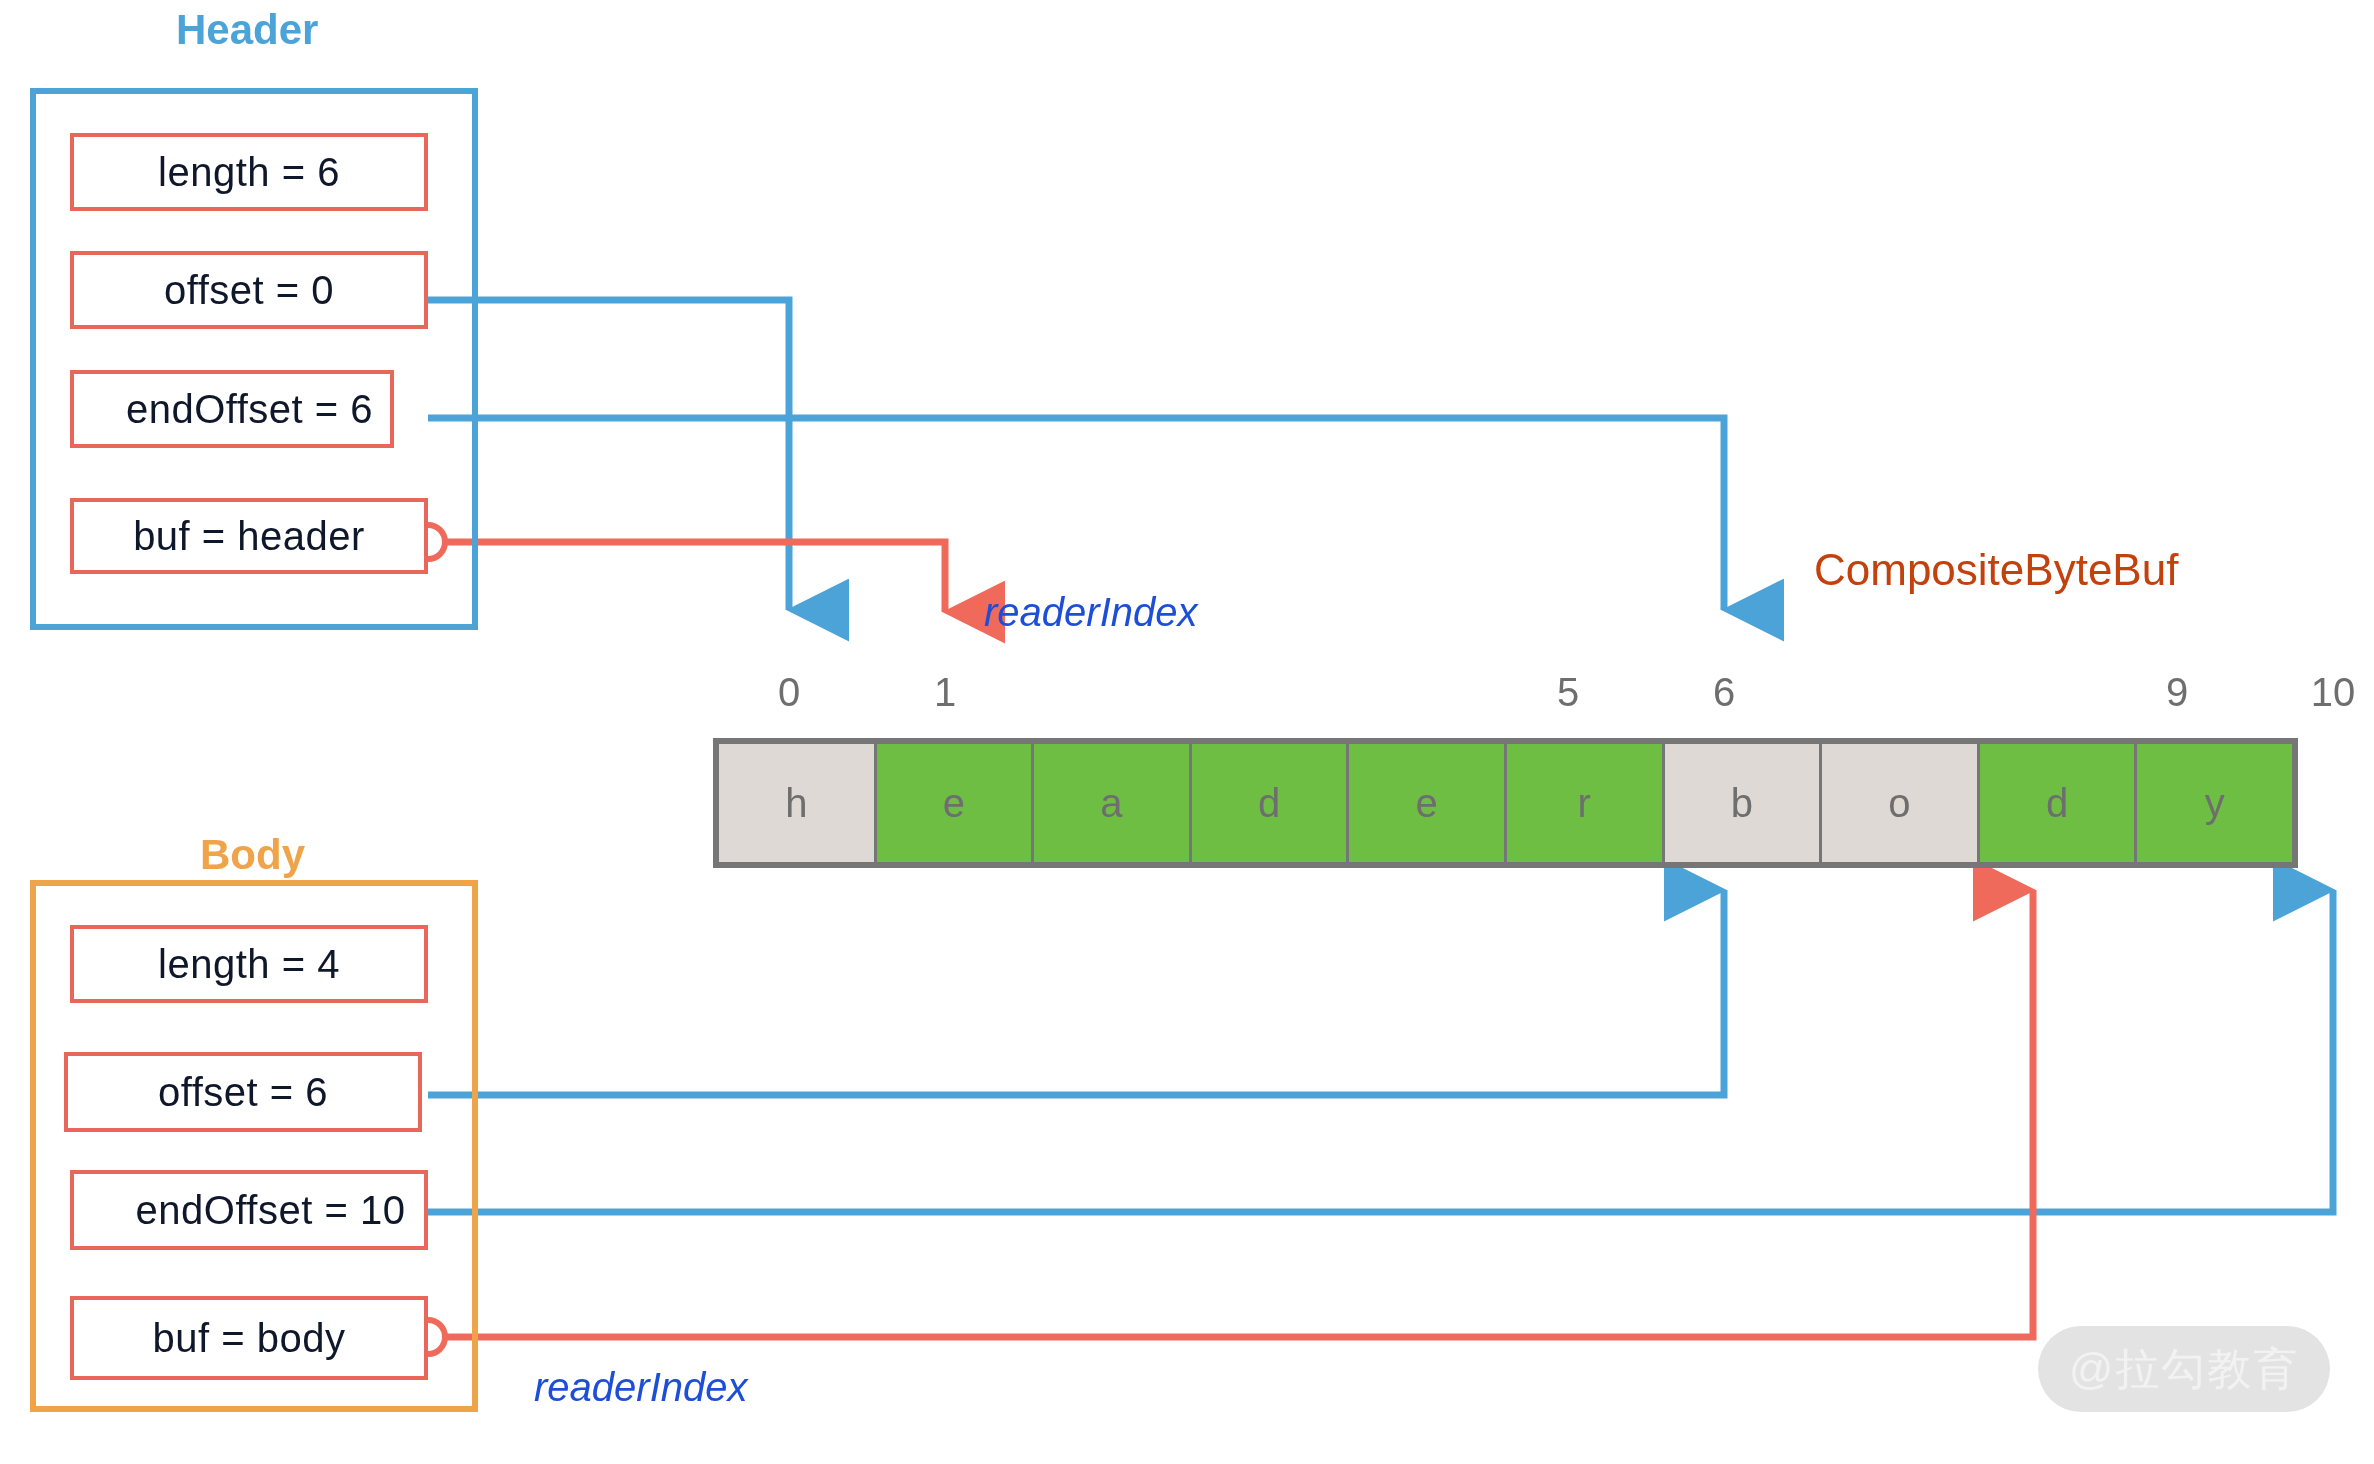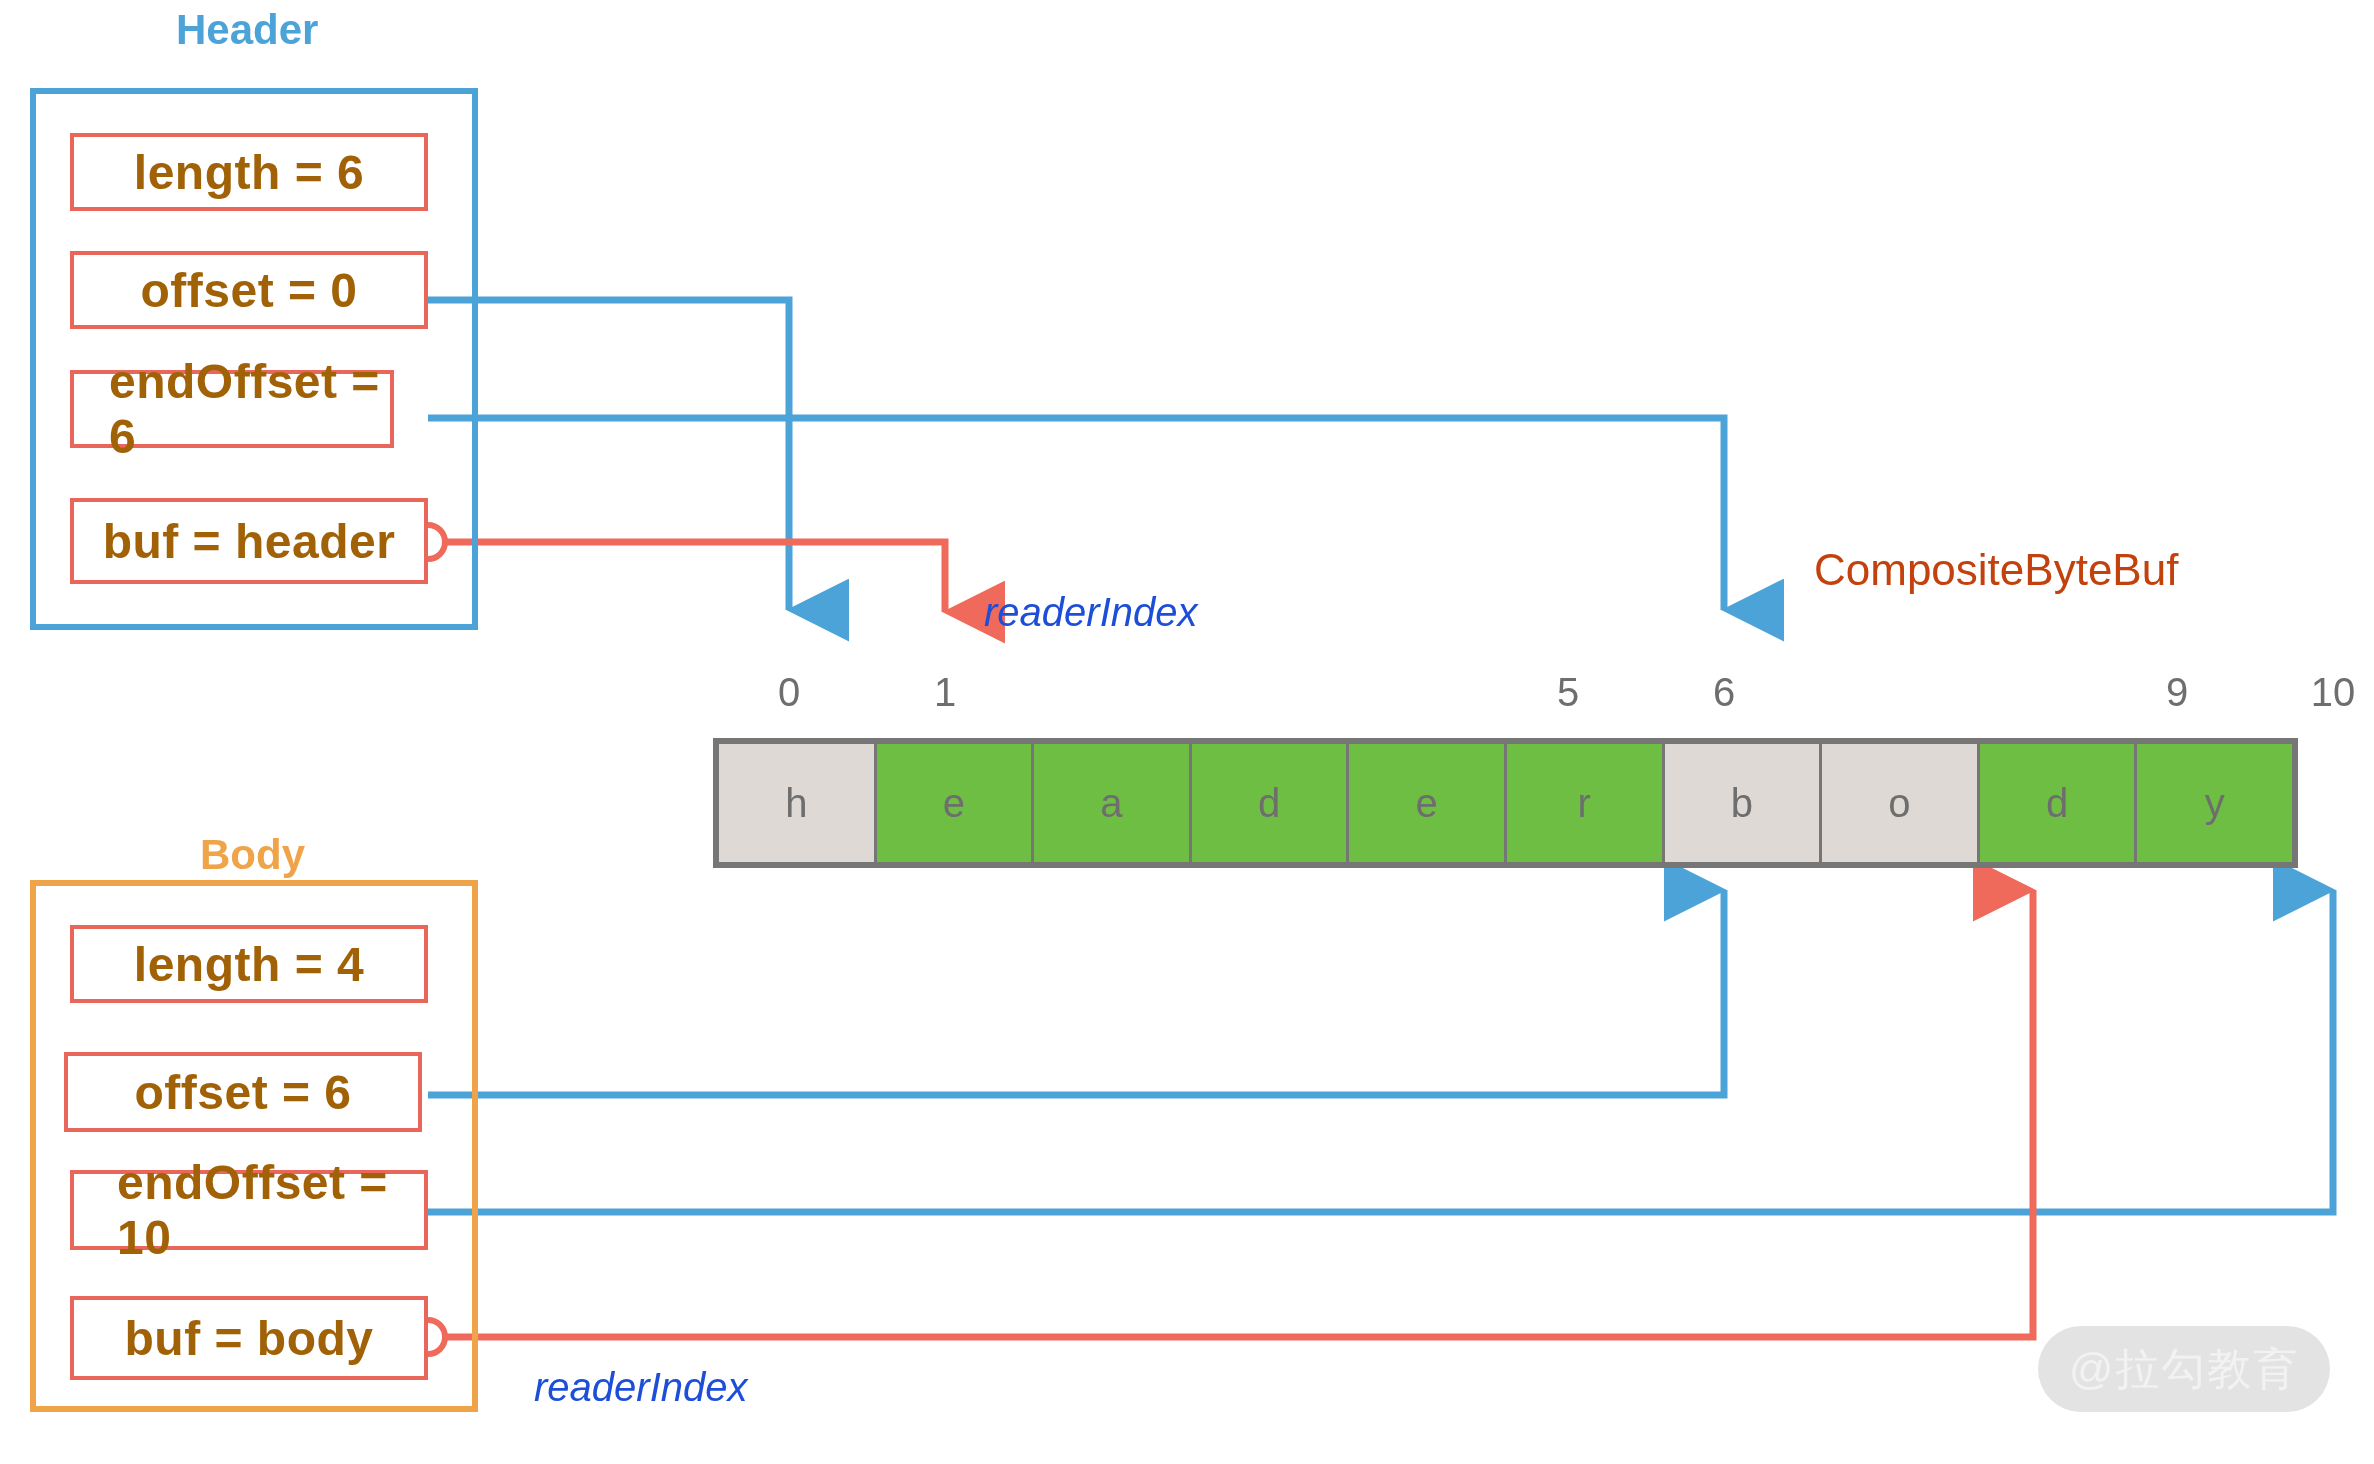--- a/index.html
+++ b/index.html
@@ -5,21 +5,21 @@
   html,body{margin:0;padding:0;background:#ffffff;}
   body{font-family:"Liberation Sans","DejaVu Sans",sans-serif;}
   #stage{position:relative;width:2374px;height:1464px;background:#fff;overflow:hidden;}
 
   
   .group-box{position:absolute;background:transparent;box-sizing:border-box;}
   .group-title{position:absolute;font-weight:bold;white-space:nowrap;}
 
   .field-box{position:absolute;box-sizing:border-box;border:4px solid #e8665a;
              display:flex;align-items:center;justify-content:center;
-             color:#a16207;font-size:48px;letter-spacing:.5px;background:#fff;font-weight:bold;}
+             color:#0f172a;font-size:40px;letter-spacing:.5px;background:#fff;}
 
   
   #buffer{position:absolute;left:713px;top:738px;height:130px;
           box-sizing:border-box;border:6px solid #767676;display:flex;background:#767676;}
   .cell{flex:0 0 auto;width:154.6px;height:118px;box-sizing:border-box;
         display:flex;align-items:center;justify-content:center;
         color:#6e6e6e;font-size:40px;margin-right:3px;}
   .cell:last-child{margin-right:0;}
   .cell.green{background:#6ebe44;}
   .cell.gray{background:#dfd9d5;}
@@ -82,21 +82,21 @@
   <div class="group-title" style="left:176px;top:6px;font-size:42px;color:#4ba3d8;">Header</div>
 
   <div class="group-box" style="left:30px;top:88px;width:448px;height:542px;border:6px solid #4ba3d8;"></div>
 
   <div class="field-box" style="left:70px;top:133px;width:358px;height:78px;">length = 6</div>
 
   <div class="field-box" style="left:70px;top:251px;width:358px;height:78px;">offset = 0</div>
 
   <div class="field-box" style="left:70px;top:370px;width:324px;height:78px;padding-left:35px;">endOffset = 6</div>
 
-  <div class="field-box" style="left:70px;top:498px;width:358px;height:86px;">buf = header</div>
+  <div class="field-box" style="left:70px;top:498px;width:358px;height:76px;">buf = header</div>
 
   <div class="group-title" style="left:200px;top:831px;font-size:42px;color:#f0a44a;">Body</div>
 
   <div class="group-box" style="left:30px;top:880px;width:448px;height:532px;border:6px solid #f0a44a;"></div>
 
   <div class="field-box" style="left:70px;top:925px;width:358px;height:78px;">length = 4</div>
 
   <div class="field-box" style="left:64px;top:1052px;width:358px;height:80px;">offset = 6</div>
 
   <div class="field-box" style="left:70px;top:1170px;width:358px;height:80px;padding-left:43px;">endOffset = 10</div>

